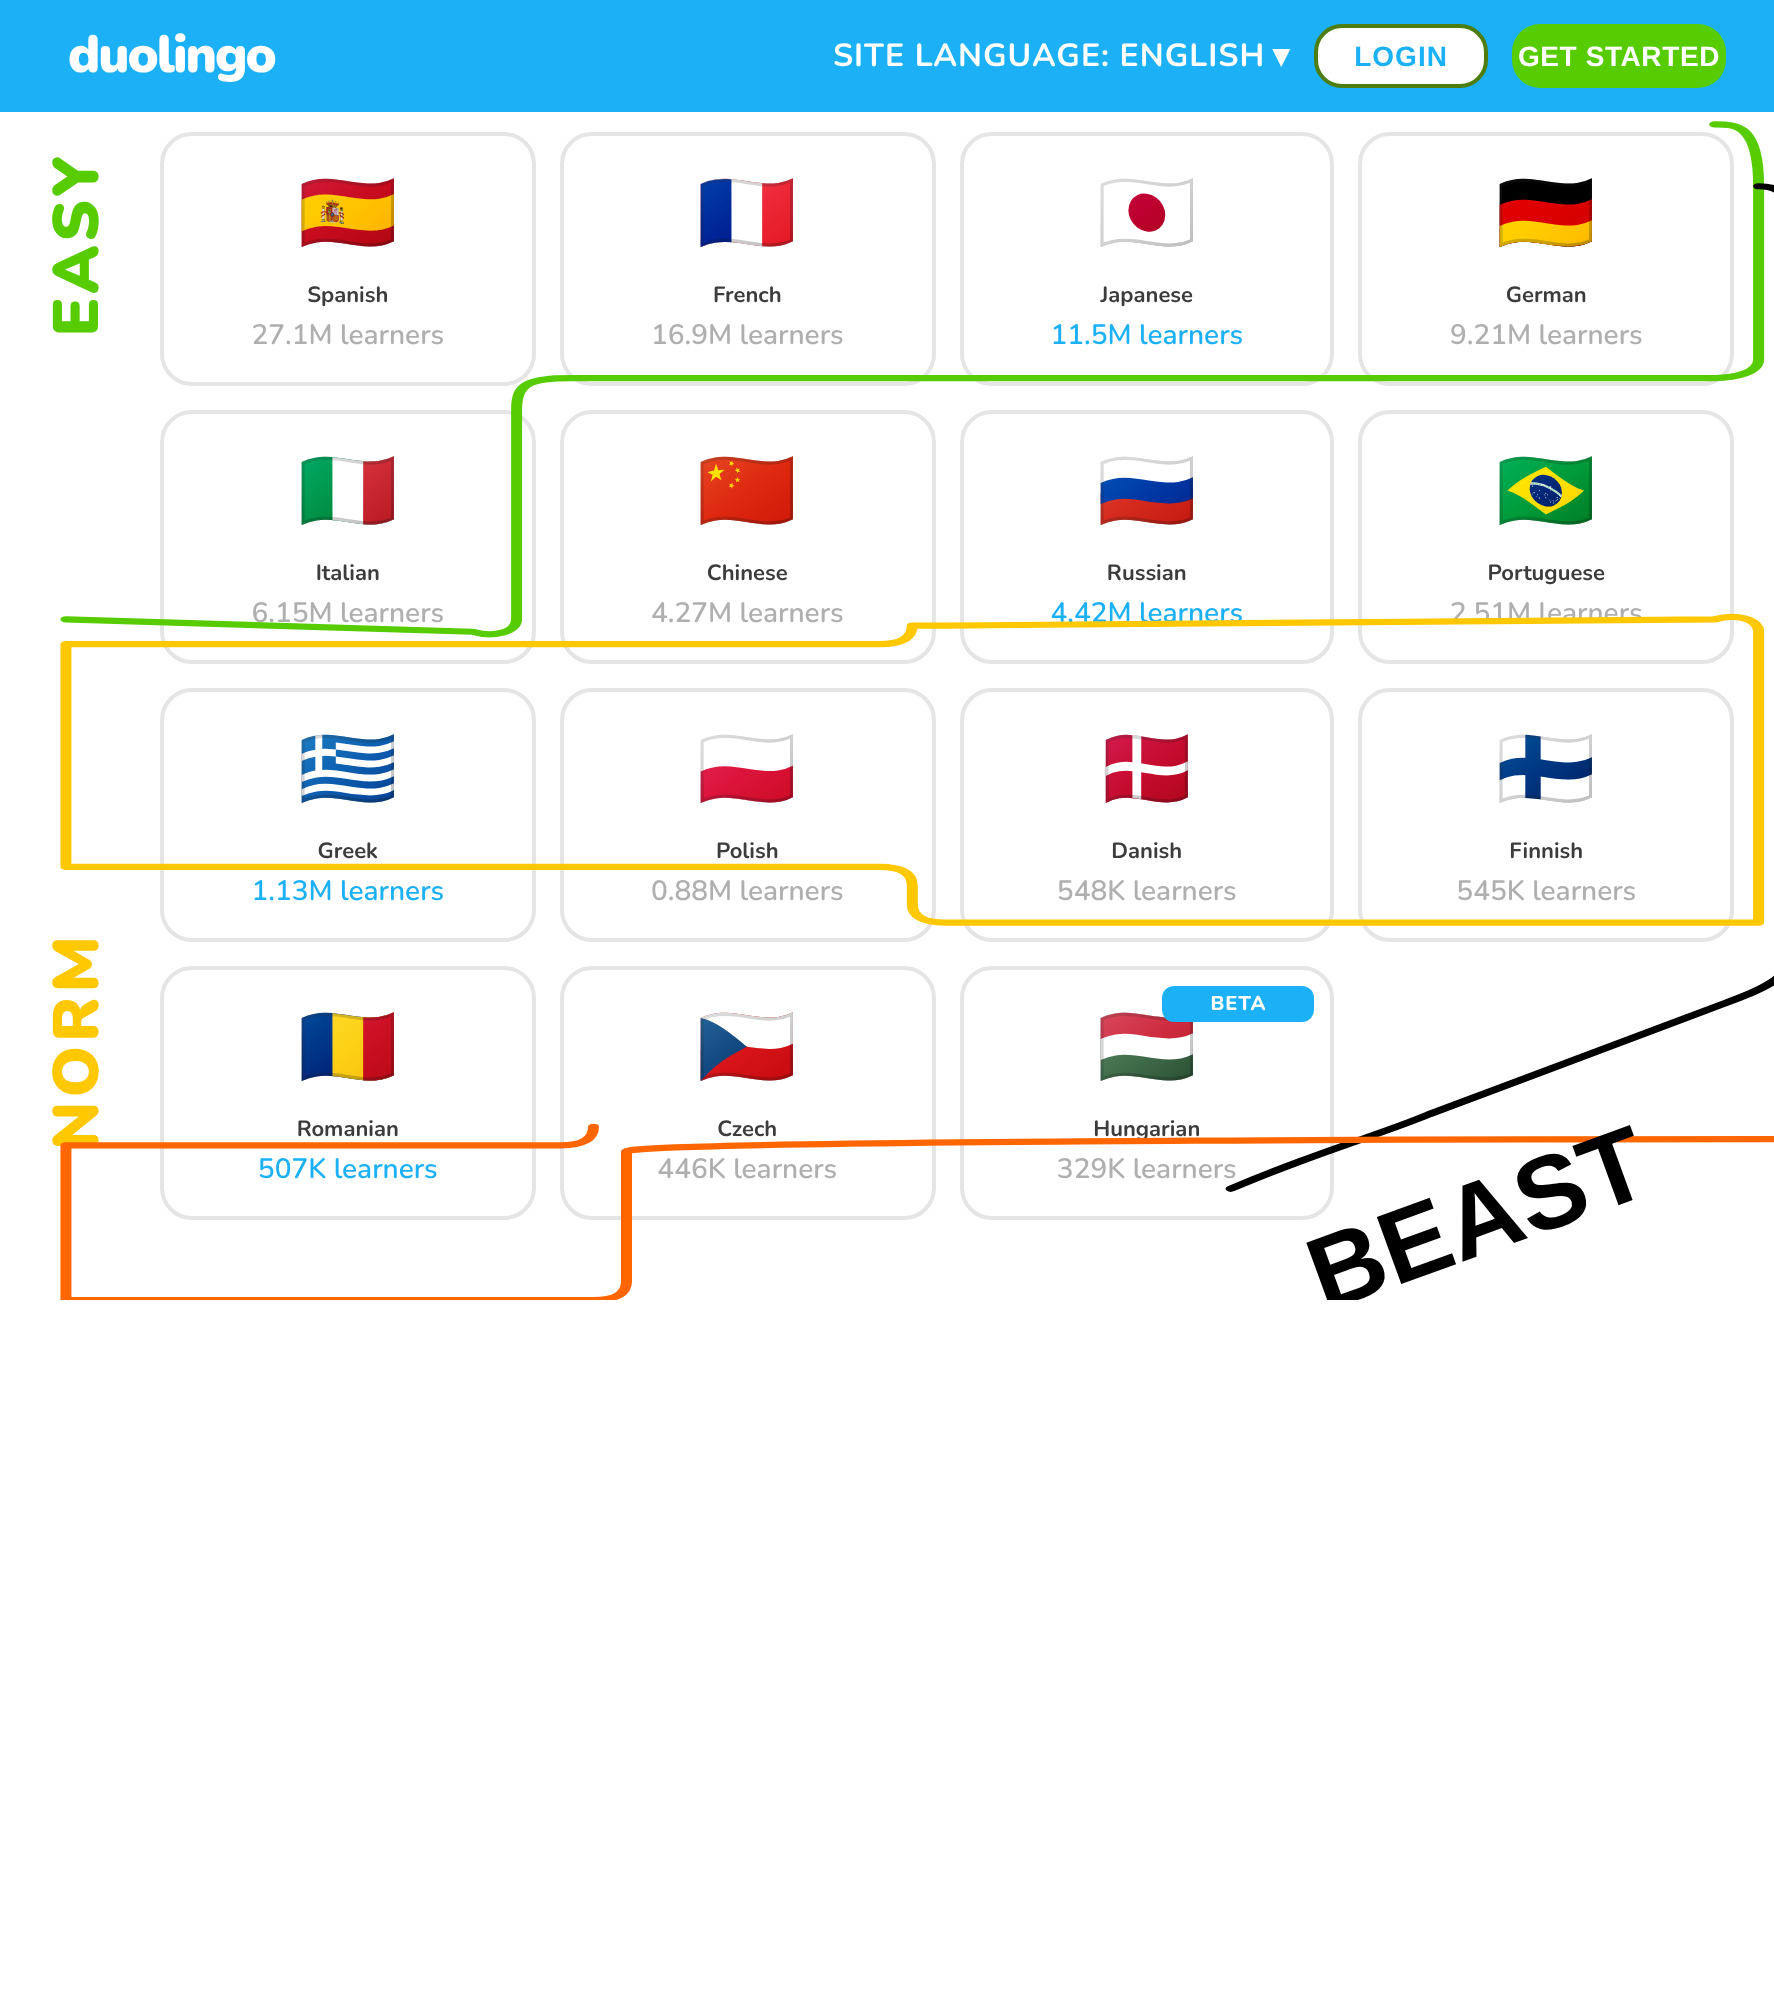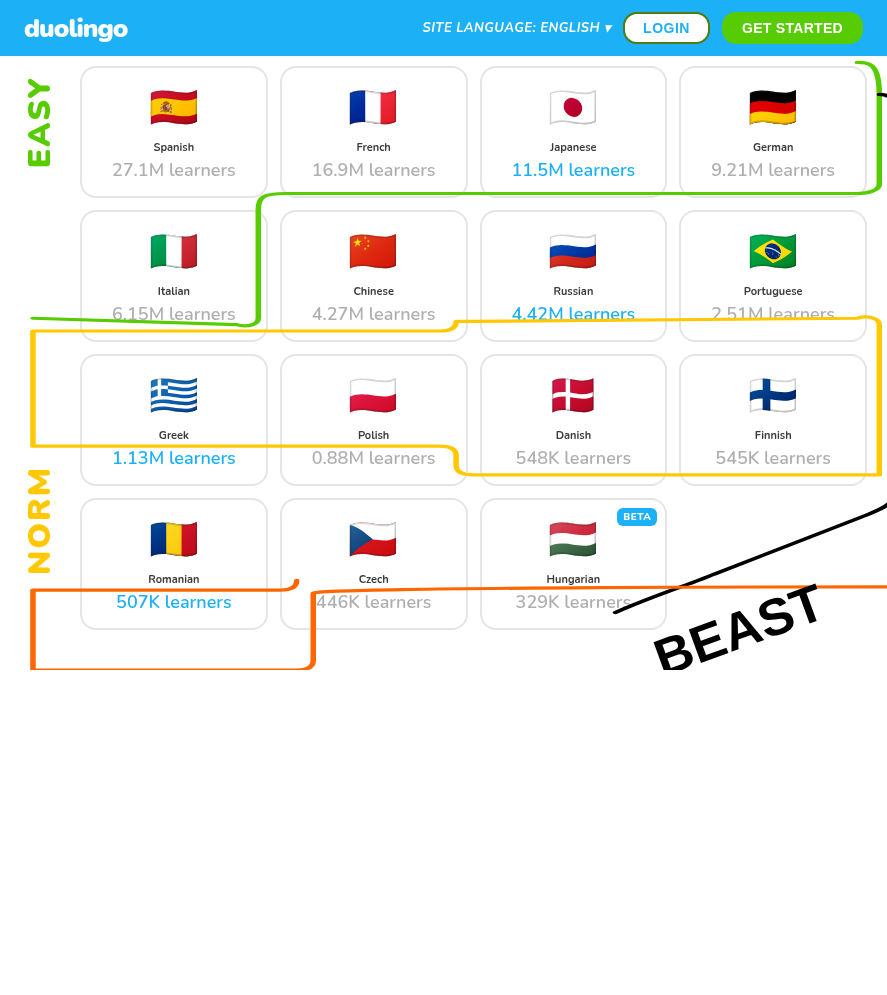--- a/index.html
+++ b/index.html
@@ -12,53 +12,53 @@
       align-items: center;
       justify-content: space-between;
       padding: 0 24px;
       height: 56px;
     }
     .logo {
       color: #fff;
       font-size: 26px;
       font-weight: 900;
       letter-spacing: -1px;
+      margin-left: 10px;
     }
     .header-right {
       display: flex;
       align-items: center;
       gap: 12px;
     }
     .site-lang {
       color: #fff;
-      font-size: 13px;
+      font-size: 16px;
       font-weight: 700;
       letter-spacing: 0.5px;
       cursor: pointer;
       display: flex;
       gap: 4px;
-      font-style: italic;
     }
     .login-btn {
       background: #fff;
       color: #1cb0f6;
       border: 2px solid #4d7c0f;
       border-radius: 14px;
       padding: 6px 18px;
       font-weight: 800;
       font-size: 14px;
       cursor: pointer;
       letter-spacing: 0.5px;
     }
     .get-started-btn {
       background: #58cc02;
       color: #fff;
       border: none;
       border-radius: 14px;
-      padding: 8px 20px;
+      padding: 8px 3px;
       font-weight: 800;
       font-size: 14px;
       cursor: pointer;
       letter-spacing: 0.3px;
     }
 
     
     .main {
       position: relative;
       padding: 10px 20px 40px 80px;
@@ -134,37 +134,37 @@
     }
 
     .lang-name {
       font-size: 11px;
       font-weight: 700;
       color: #3c3c3c;
       margin-bottom: 3px;
       text-align: center;
     }
     .lang-learners {
-      font-size: 18px;
+      font-size: 14px;
       color: #afafaf;
       font-weight: 600;
       text-align: center;
     }
     .lang-learners.blue { color: #1cb0f6; }
 
     .beta-badge {
       position: absolute;
       top: 8px;
       right: 8px;
       background: #1cb0f6;
       color: #fff;
       font-size: 10px;
       font-weight: 800;
       border-radius: 6px;
-      padding: 2px 6px;
+      padding: 2px 24px;
       letter-spacing: 0.5px;
     }
 
     
     .overlay-svg {
       position: absolute;
       top: 0;
       left: 0;
       width: 100%;
       height: 100%;

